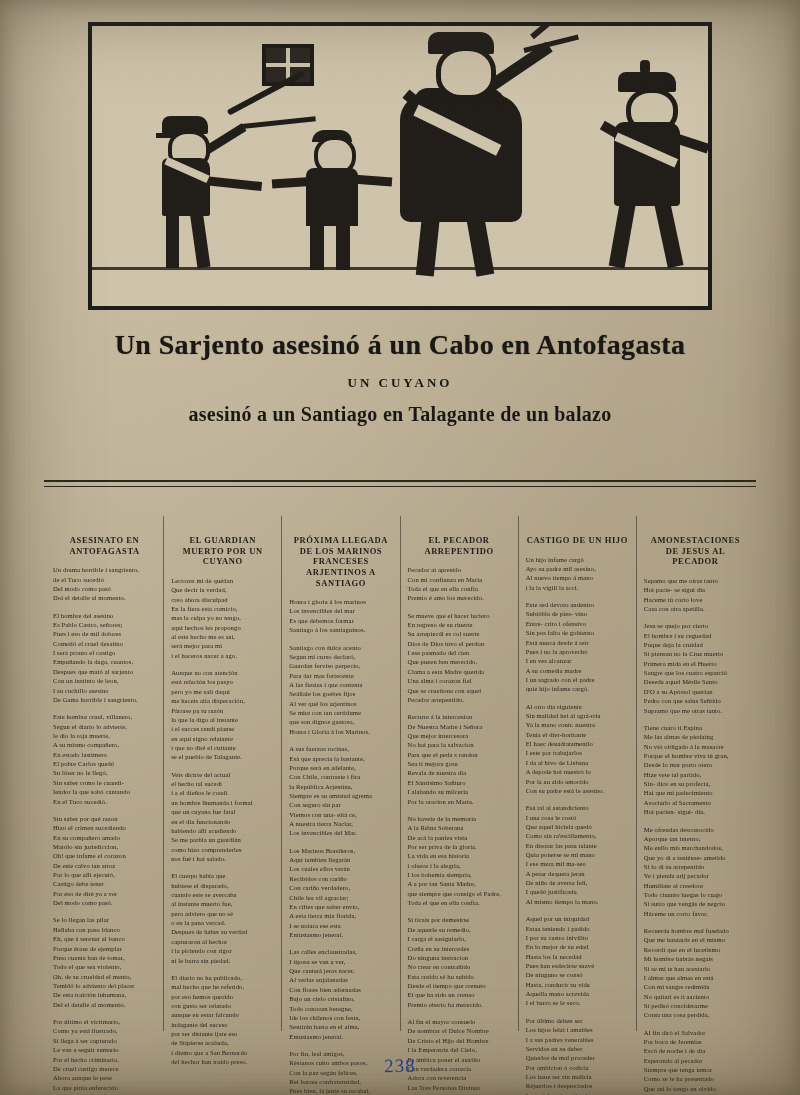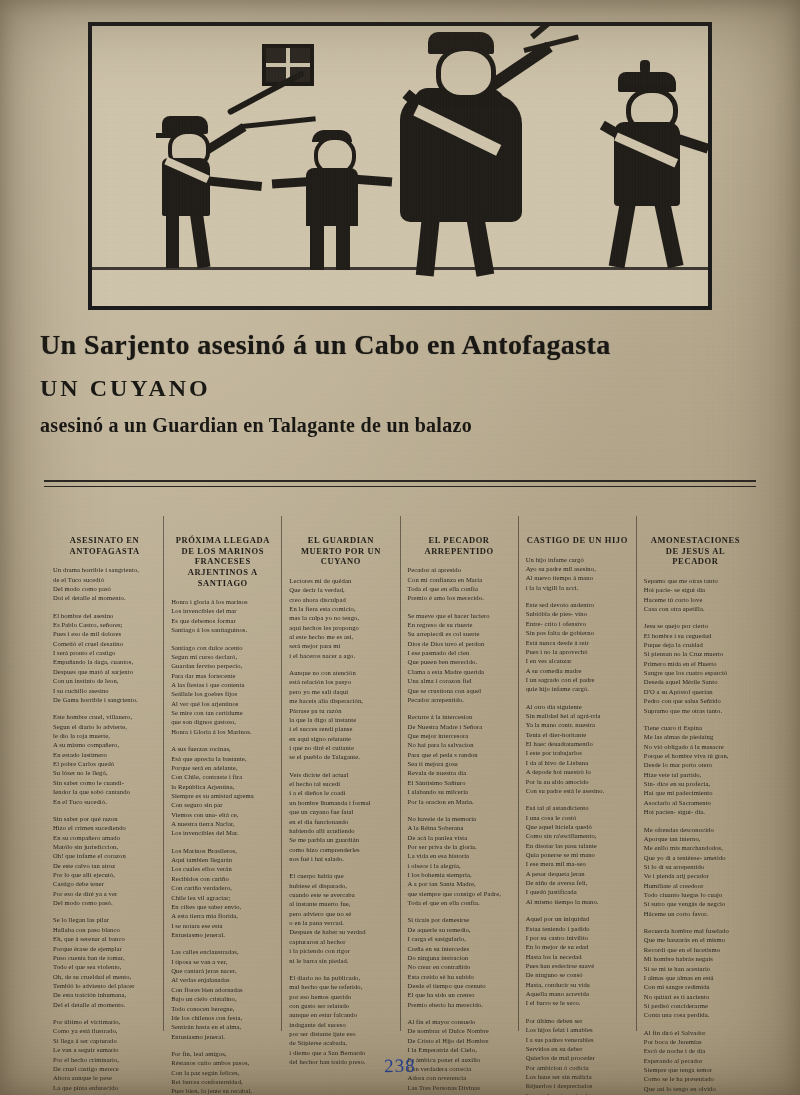--- a/index.html
+++ b/index.html
@@ -136,36 +136,36 @@
   .f4 .legR { position:absolute; left: 62px; top: 132px; width: 16px; height: 66px; background:#201d19; transform: rotate(-12deg); transform-origin: top center;}
   .f4 .armL { position:absolute; left: 6px; top: 66px; width: 32px; height: 10px; background:#201d19; transform: rotate(30deg); transform-origin: right center;}
   .f4 .armR { position:absolute; left: 80px; top: 62px; width: 38px; height: 10px; background:#201d19; transform: rotate(18deg); transform-origin: left center;}
 
   
   .headline {
     position: absolute;
     left: 40px;
     right: 40px;
     top: 330px;
-    text-align: left;
+    text-align: center;
     color: #191713;
   }
   .hl-1 {
     font-family: "Liberation Serif", serif;
     font-weight: bold;
     font-size: 28px;
     letter-spacing: .4px;
     line-height: 1.1;
     text-shadow: 0 0 1px rgba(25,23,19,.55);
   }
   .hl-2 {
     margin-top: 14px;
     font-family: "Liberation Serif", serif;
     font-weight: bold;
-    font-size: 24px;
+    font-size: 13px;
     letter-spacing: 3px;
   }
   .hl-3 {
     margin-top: 12px;
     font-family: "Liberation Serif", serif;
     font-weight: bold;
     font-size: 20px;
     letter-spacing: .3px;
   }
   .rule {
@@ -285,21 +285,21 @@
       <div class="body"></div>
       <div class="sash"></div>
       <div class="legL"></div>
       <div class="legR"></div>
     </div>
   </div>
 
   <div class="headline">
     <div class="hl-1">Un Sarjento asesinó á un Cabo en Antofagasta</div>
     <div class="hl-2">UN CUYANO</div>
-    <div class="hl-3">asesinó a un Guardian en Talagante de un balazo</div>
+    <div class="hl-3">asesinó a un Santiago en Talagante de un balazo</div>
   </div>
   <div class="rule"></div>
 
   <div class="columns">
 
     <div class="col">
       <div class="col-title">ASESINATO
 EN ANTOFAGASTA</div>
       <div class="stanza">Un drama horrible i sangriento,
 de el Tuco sucedió
@@ -348,20 +348,74 @@
       <div class="stanza">Por último el victimario,
 Como ya está ilustrado,
 Si llega á ser capturado
 Le van a seguir sumario
 Por el hecho criminario,
 De cruel castigo merece
 Ahora aunque le pese
 La que pinta enfurecido
 I en de quedar confundido
 De lo que hoi día acontece.</div>
+    </div>
+
+    <div class="col">
+      <div class="col-title">EL GUARDIAN
+MUERTO POR UN CUYANO</div>
+      <div class="stanza">Lectores mi de quédan
+Que decir la verdad,
+creo ahora disculpad
+En la fiera esta comicio,
+mas la culpa yo no tengo,
+aqui hechos les propongo
+al este hecho me es asi,
+será mejor para mi
+i el haceros nacer a ago.</div>
+      <div class="stanza">Aunque no con atención
+está relación los pasyo
+pero yo me sali daqui
+me haceis alia disperación,
+Párrase pa tu razón
+la que la digo al instante
+i el succes rendi píanse
+en aqui signo relatante
+i que no diré el cuitante
+se el pueblo de Talagante.</div>
+      <div class="stanza">Veis dicirte del actual
+el hecho tal sucedi
+í a el dieños le coadi
+un hombre lhumanda i formal
+que un cuyano fue fatal
+en el día funcionando
+habiendo alli acudiendo
+Se me parbla un guardián
+como hizo comprenderles
+nos fué i haí salado.</div>
+      <div class="stanza">El cuerpo había que
+hubiese el disparado,
+cuando este se avercaba
+al instante muerto fue,
+pero adviero que no sé
+o en la pana vercad.
+Despues de haber su verdad
+capturaron al hechor
+i la piciendo con rigor
+ni le barra sin piedad.</div>
+      <div class="stanza">El diario no ha publicado,
+mal hecho que he referido,
+por eso hemos querido
+con gusto ser relatado
+aunque en estar falcando
+indagante del suceso
+por ser distante ijate eso
+de Stipierse acabada,
+í diemo que a San Bernardo
+del hechor han traido preso.</div>
     </div>
 
     <div class="col">
       <div class="col-title">PRÓXIMA LLEGADA
 DE LOS MARINOS FRANCESES
 ARJENTINOS A SANTIAGO</div>
       <div class="stanza">Honra i gloria á los marinos
 Los invencibles del mar
 Es que debemos formar
 Santiago á los santiaguinos.</div>
@@ -411,74 +465,20 @@
 Rei barrea confraternidad,
 Pues bien, la jente su recabal,
 Vendrá á la Estación Central
 I pero i sin vacilar,
 Con su corazon viril,
 Ya los hijos del Brasil,
 Los vienen a saludar.</div>
     </div>
 
     <div class="col">
-      <div class="col-title">EL GUARDIAN
-MUERTO POR UN CUYANO</div>
-      <div class="stanza">Lectores mi de quédan
-Que decir la verdad,
-creo ahora disculpad
-En la fiera esta comicio,
-mas la culpa yo no tengo,
-aqui hechos les propongo
-al este hecho me es asi,
-será mejor para mi
-i el haceros nacer a ago.</div>
-      <div class="stanza">Aunque no con atención
-está relación los pasyo
-pero yo me sali daqui
-me haceis alia disperación,
-Párrase pa tu razón
-la que la digo al instante
-i el succes rendi píanse
-en aqui signo relatante
-i que no diré el cuitante
-se el pueblo de Talagante.</div>
-      <div class="stanza">Veis dicirte del actual
-el hecho tal sucedi
-í a el dieños le coadi
-un hombre lhumanda i formal
-que un cuyano fue fatal
-en el día funcionando
-habiendo alli acudiendo
-Se me parbla un guardián
-como hizo comprenderles
-nos fué i haí salado.</div>
-      <div class="stanza">El cuerpo había que
-hubiese el disparado,
-cuando este se avercaba
-al instante muerto fue,
-pero adviero que no sé
-o en la pana vercad.
-Despues de haber su verdad
-capturaron al hechor
-i la piciendo con rigor
-ni le barra sin piedad.</div>
-      <div class="stanza">El diario no ha publicado,
-mal hecho que he referido,
-por eso hemos querido
-con gusto ser relatado
-aunque en estar falcando
-indagante del suceso
-por ser distante ijate eso
-de Stipierse acabada,
-í diemo que a San Bernardo
-del hechor han traido preso.</div>
-    </div>
-
-    <div class="col">
       <div class="col-title">EL PECADOR
 ARREPENTIDO</div>
       <div class="stanza">Pecador ai apresido
 Con mi confianza en Maria
 Toda el que en ella confia
 Premio é amo los merecido.</div>
       <div class="stanza">Se mueve que el hacer luciero
 En regreso de su riuerte
 Su arrepiecdi es col suerte
 Dios de Dios tuvo el perdon

